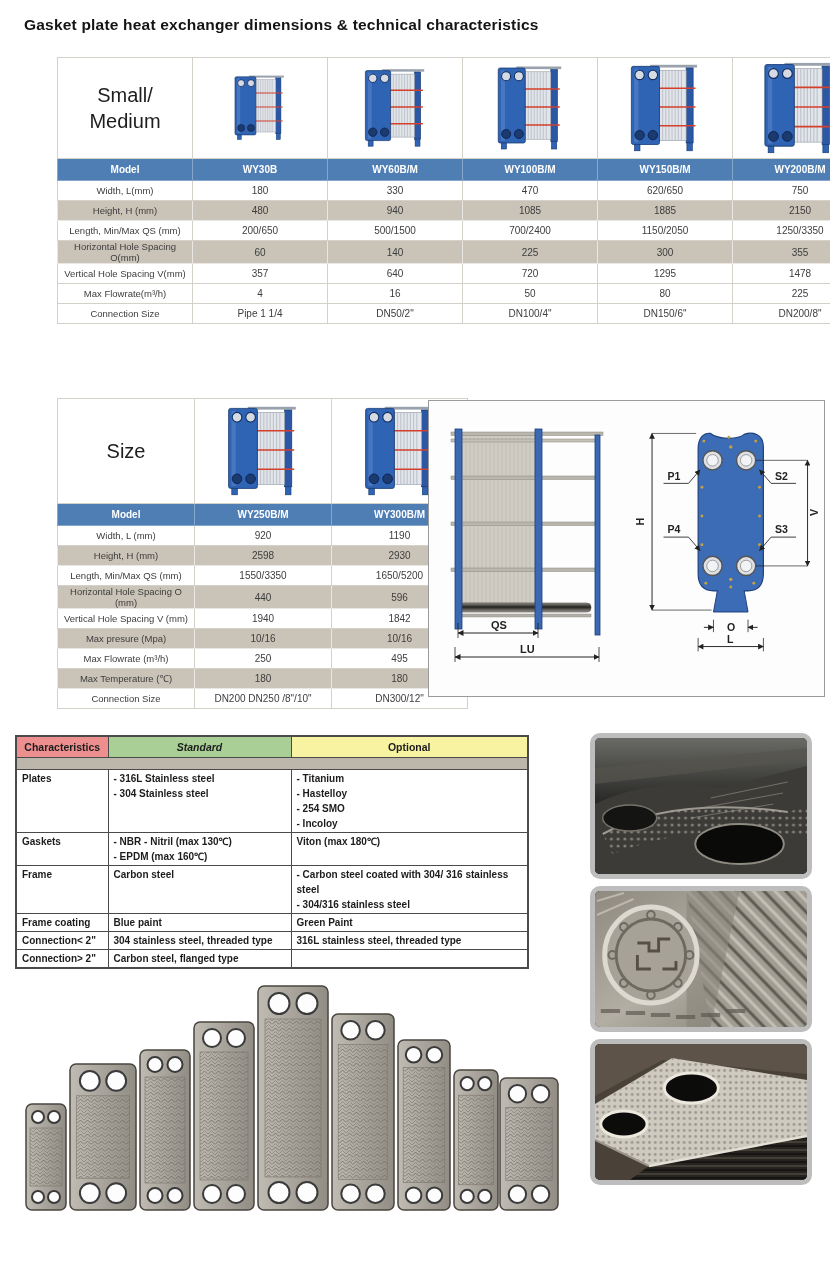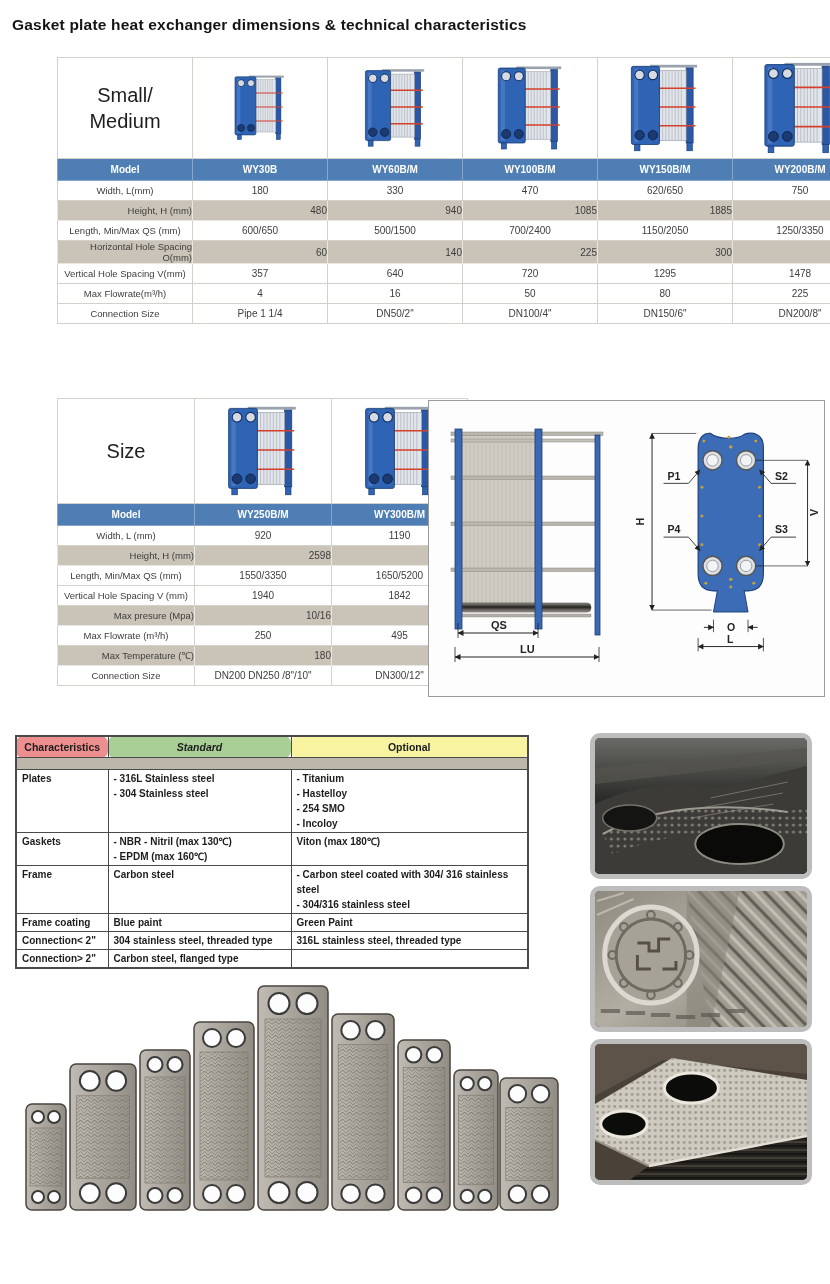--- a/index.html
+++ b/index.html
@@ -1,38 +1,38 @@
 <!DOCTYPE html>
 <html><head>
 <meta charset="utf-8">
 <style>
   html,body{margin:0;padding:0;background:#ffffff;}
   .page{position:relative;width:830px;height:1284px;background:#ffffff;font-family:"Liberation Sans",sans-serif;overflow:hidden;}
-  .title{position:absolute;left:12px;top:16px;font-size:15.5px;font-weight:bold;color:#141414;letter-spacing:.2px;}
+  .title{position:absolute;left:24px;top:16px;font-size:15.5px;font-weight:bold;color:#141414;letter-spacing:.2px;}
 
   
   table.spec{position:absolute;border-collapse:collapse;table-layout:fixed;background:#fff;border:1px solid #8f8f8f;margin-left:42px;}
   table.spec td{border:1px solid #d4d1ca;text-align:center;vertical-align:middle;color:#3d3d3d;font-size:10px;padding:0;overflow:hidden;}
   table.spec .img-row td{height:100px;background:#fff;}
   #large-table .img-row td{height:104px;}
   table.spec .size-cell{font-size:20px;color:#1d1d1d;line-height:1.3;}
   table.spec .model-row td{background:#4f7eb5;color:#ffffff;font-weight:bold;font-size:10px;height:21px;border-color:#86a6cb;}
   table.spec tr.data-row td{height:19px;}
-  table.spec tr.alt td{background:#cac4b8;border-color:#e9e7e2;text-align:right;}
+  table.spec tr.alt td{background:#cac4b8;border-color:#e9e7e2;}
   table.spec td.lbl{font-size:9.5px;}
 
   
   .diagram-panel{position:absolute;left:428px;top:400px;width:397px;height:297px;border:1px solid #9b9b9b;background:#fdfdfd;box-sizing:border-box;}
   .diagram-panel svg{position:absolute;}
   .dim-label{font-size:11px;font-weight:bold;fill:#222;}
 
   
   table.char{position:absolute;left:15px;top:735px;border-collapse:collapse;table-layout:fixed;font-size:10px;color:#1c1c1c;border:2px solid #4a4a4a;background:#fff;}
   table.char th,table.char td{border:1px solid #4a4a4a;padding:1px 5px;vertical-align:top;text-align:left;line-height:15px;font-weight:bold;}
-  table.char th{text-align:center;height:18px;vertical-align:middle;font-size:10.5px;border-radius:7px;}
+  table.char th{text-align:center;height:18px;vertical-align:middle;font-size:10.5px;}
   table.char tr.band td{background:#bdb7ab;height:11px;padding:0;}
   table.char .cell-line{min-height:15px;}
 
   
   .photo{position:absolute;left:590px;width:222px;height:146px;border:5px solid #bdbdbd;border-radius:10px;overflow:hidden;box-sizing:border-box;background:#222;}
   .photo svg{display:block;width:100%;height:100%;}
 
   
   .montage{position:absolute;left:18px;top:972px;width:544px;height:262px;}
 </style>
@@ -153,21 +153,21 @@
         <tr class="data-row alt">
           <td class="lbl">Height, H (mm)</td>
           <td>480</td>
           <td>940</td>
           <td>1085</td>
           <td>1885</td>
           <td>2150</td>
         </tr>
         <tr class="data-row">
           <td class="lbl">Length, Min/Max QS (mm)</td>
-          <td>600/650</td>
+          <td>200/650</td>
           <td>500/1500</td>
           <td>700/2400</td>
           <td>1150/2050</td>
           <td>1250/3350</td>
         </tr>
         <tr class="data-row alt">
           <td class="lbl">Horizontal Hole Spacing O(mm)</td>
           <td>60</td>
           <td>140</td>
           <td>225</td>
@@ -255,20 +255,25 @@
         </tr>
         <tr class="data-row alt">
           <td class="lbl">Height, H (mm)</td>
           <td>2598</td>
           <td>2930</td>
         </tr>
         <tr class="data-row">
           <td class="lbl">Length, Min/Max QS (mm)</td>
           <td>1550/3350</td>
           <td>1650/5200</td>
+        </tr>
+        <tr class="data-row alt">
+          <td class="lbl">Horizontal Hole Spacing O (mm)</td>
+          <td>440</td>
+          <td>596</td>
         </tr>
         <tr class="data-row">
           <td class="lbl">Vertical Hole Spacing V (mm)</td>
           <td>1940</td>
           <td>1842</td>
         </tr>
         <tr class="data-row alt">
           <td class="lbl">Max presure (Mpa)</td>
           <td>10/16</td>
           <td>10/16</td>

